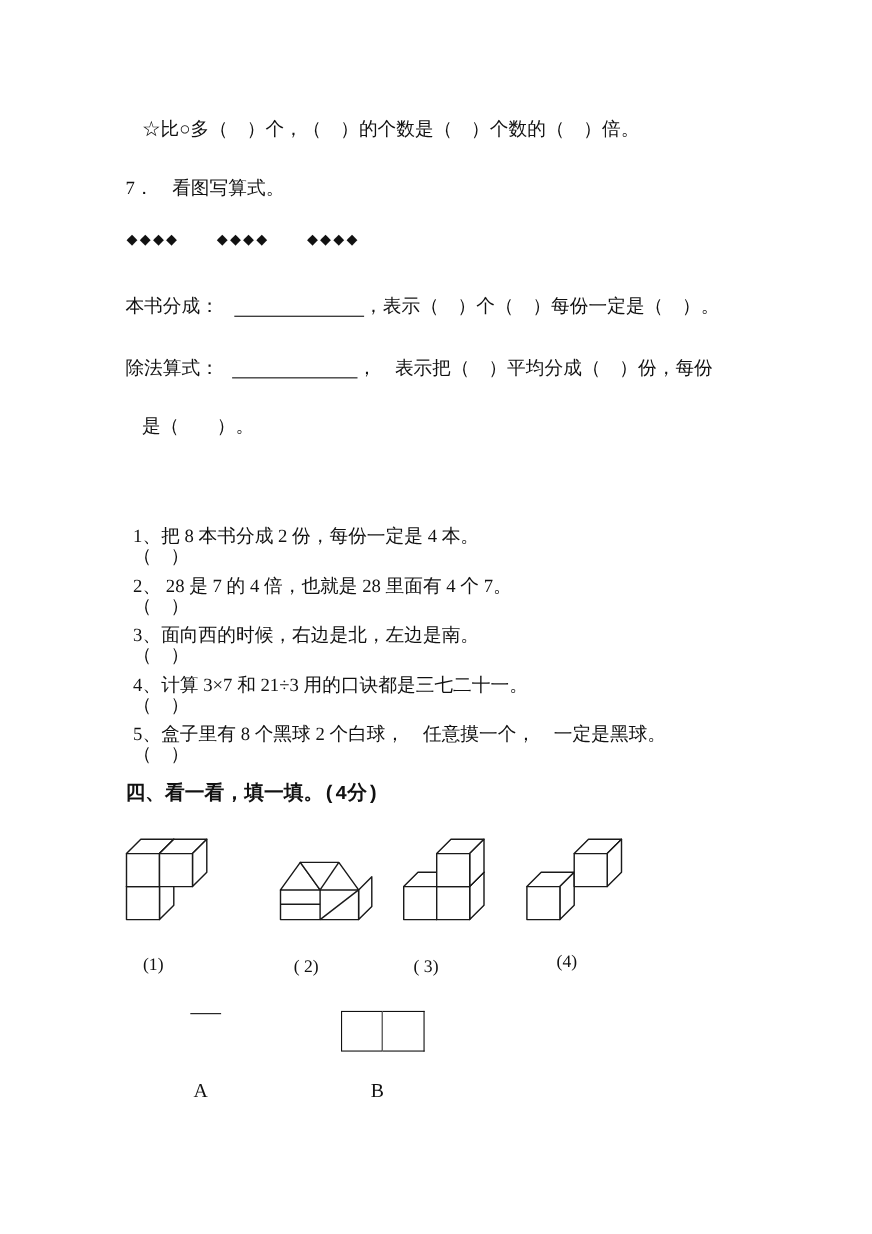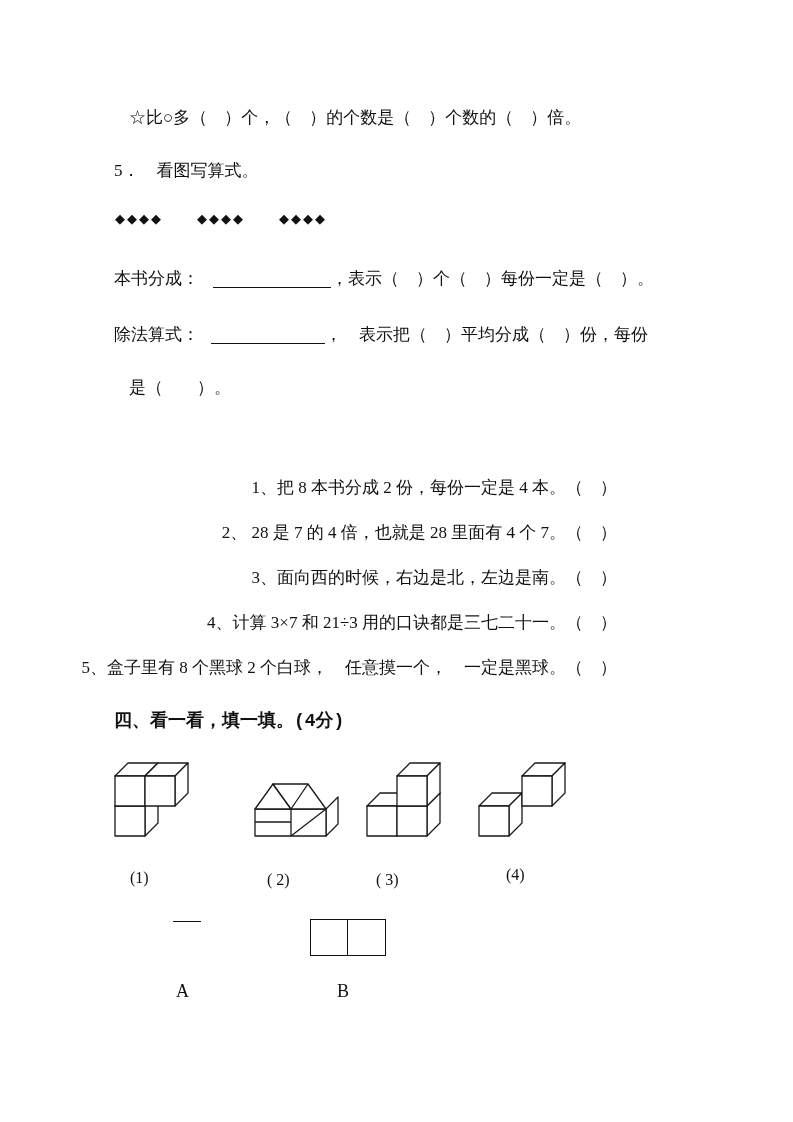--- a/index.html
+++ b/index.html
@@ -24,39 +24,39 @@
     height:18px;
     border-bottom:1.4px solid #111;
     vertical-align:-4px;
   }
   .blank.mul { width:118px; margin-left:14px; }
   .blank.div { width:114px; margin-left:12px; }
   .diamonds { display:flex; gap:34px; font-size:13px; letter-spacing:2px;
               font-family:"DejaVu Sans","Liberation Sans",sans-serif; }
   .judge-list { position:absolute; left:121px; top:479px; width:496px; }
   .judge-item {
-    display:flex; justify-content:flex-end;
-    height:18px; line-height:18px; margin-bottom:27px; white-space:nowrap;
+    display:flex; justify-content:space-between;
+    height:18px; line-height:18px; margin-bottom:27px; white-space:nowrap;flex-direction:column;
   }
   .fig-label { font-size:16px; }
   .seg-a { position:absolute; width:28px; border-top:1.7px solid #111; }
   .rect-b { position:absolute; display:flex; }
   .rect-b .cell { width:38px; height:37px; border:1.6px solid #111; background:#fff; }
   .rect-b .cell + .cell { border-left:none; }
   .opt-label { font-size:18px; }
   svg { display:block; }
 </style>
 </head>
 <body>
 
 <div class="page">
 
   <div class="abs" style="left:129px; top:94px;margin-top:12px;">☆比○多（　）个，（　）的个数是（　）个数的（　）倍。</div>
 
-  <div class="abs" style="left:114px; top:159px;">5．　看图写算式。</div>
+  <div class="abs" style="left:114px; top:159px;">7．　看图写算式。</div>
 
   <div class="abs diamonds" style="left:115px; top:211px;">
     <span>◆◆◆◆</span>
     <span>◆◆◆◆</span>
     <span>◆◆◆◆</span>
   </div>
 
   <div class="abs" style="left:114px; top:267px;">
     <span>本书分成：</span><span class="blank mul"></span><span>，表示（　）个（　）每份一定是（　）。</span>
   </div>

